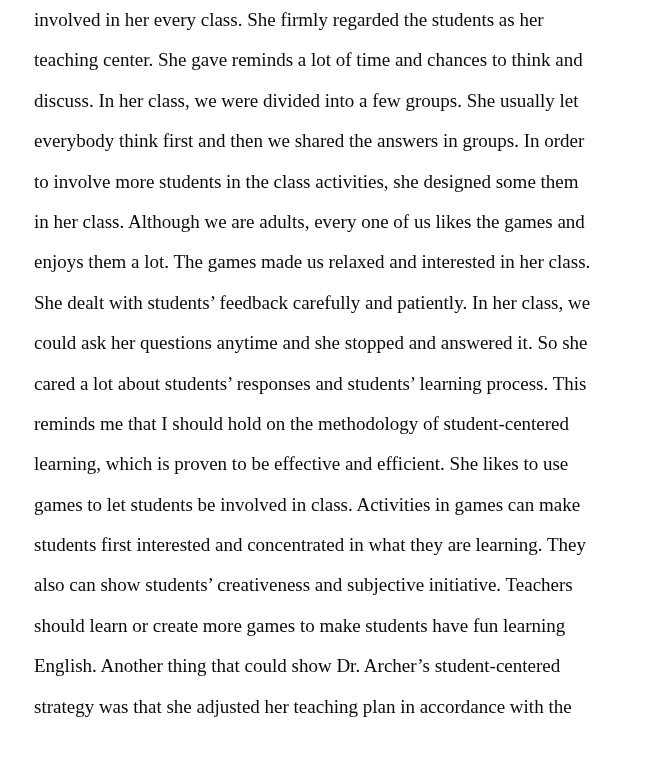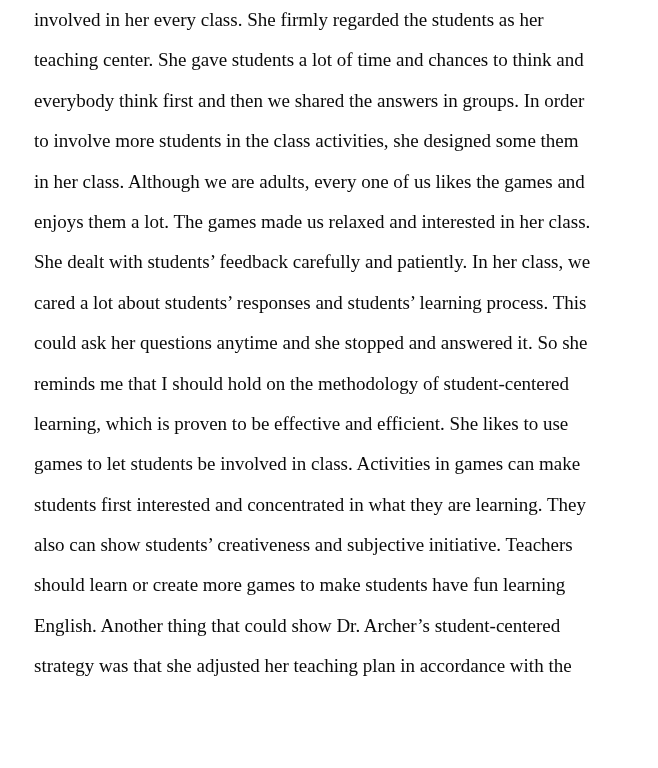--- a/index.html
+++ b/index.html
@@ -29,28 +29,29 @@
     white-space: nowrap;
     letter-spacing: 0px;
   }
 </style>
 </head>
 <body>
 
 <div class="page">
   <div class="text-block">
     <p class="line">involved in her every class. She firmly regarded the students as her</p>
-    <p class="line">teaching center. She gave students a lot of time and chances to think and</p>
+    <p class="line">teaching center. She gave reminds a lot of time and chances to think and</p>
+    <p class="line">discuss. In her class, we were divided into a few groups. She usually let</p>
     <p class="line">everybody think first and then we shared the answers in groups. In order</p>
     <p class="line">to involve more students in the class activities, she designed some them</p>
     <p class="line">in her class. Although we are adults, every one of us likes the games and</p>
     <p class="line">enjoys them a lot. The games made us relaxed and interested in her class.</p>
     <p class="line">She dealt with students’ feedback carefully and patiently. In her class, we</p>
+    <p class="line">could ask her questions anytime and she stopped and answered it. So she</p>
     <p class="line">cared a lot about students’ responses and students’ learning process. This</p>
-    <p class="line">could ask her questions anytime and she stopped and answered it. So she</p>
     <p class="line">reminds me that I should hold on the methodology of student-centered</p>
     <p class="line">learning, which is proven to be effective and efficient. She likes to use</p>
     <p class="line">games to let students be involved in class. Activities in games can make</p>
     <p class="line">students first interested and concentrated in what they are learning. They</p>
     <p class="line">also can show students’ creativeness and subjective initiative. Teachers</p>
     <p class="line">should learn or create more games to make students have fun learning</p>
     <p class="line">English. Another thing that could show Dr. Archer’s student-centered</p>
     <p class="line">strategy was that she adjusted her teaching plan in accordance with the</p>
   </div>
 </div>

